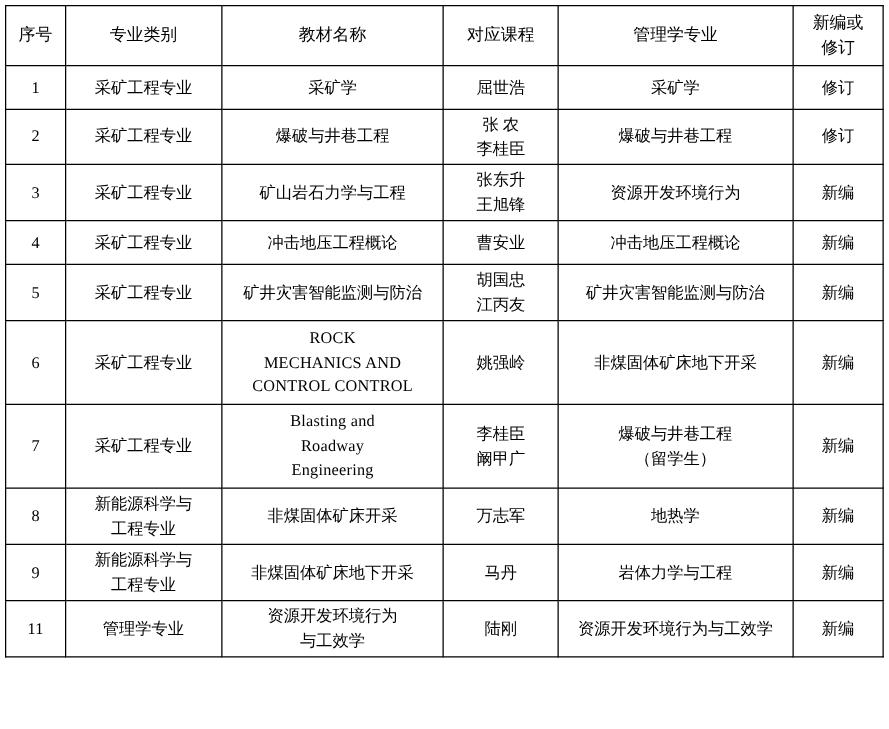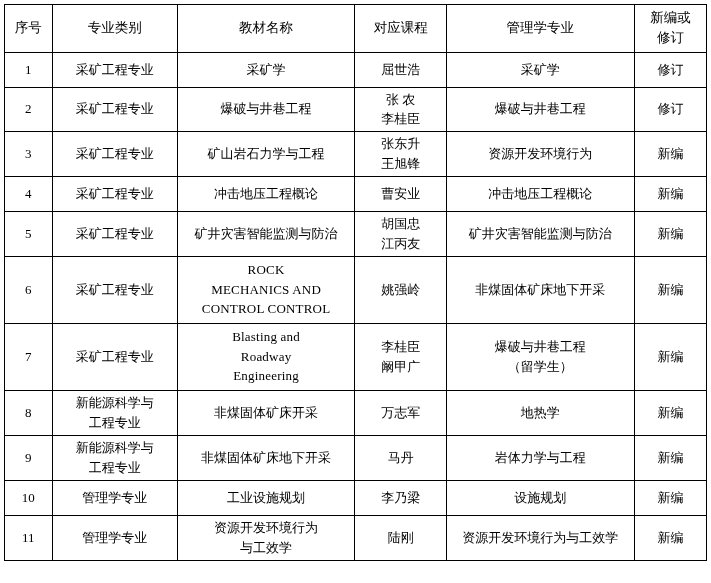--- a/index.html
+++ b/index.html
@@ -243,38 +243,20 @@
           <td class="col-editor cell-lines">
             <span>马丹</span>
           </td>
           <td class="col-course cell-lines">
             <span>岩体力学与工程</span>
           </td>
           <td class="col-status cell-lines">
             <span>新编</span>
           </td>
         </tr>
-        <tr class="row-std">
-          <td class="col-no">10</td>
-          <td class="col-major cell-lines">
-            <span>管理学专业</span>
-          </td>
-          <td class="col-title cell-lines">
-            <span>工业设施规划</span>
-          </td>
-          <td class="col-editor cell-lines">
-            <span>李乃梁</span>
-          </td>
-          <td class="col-course cell-lines">
-            <span>设施规划</span>
-          </td>
-          <td class="col-status cell-lines">
-            <span>新编</span>
-          </td>
-        </tr>
         <tr class="row-tall">
           <td class="col-no">11</td>
           <td class="col-major cell-lines">
             <span>管理学专业</span>
           </td>
           <td class="col-title cell-lines">
             <span>资源开发环境行为</span>
             <span>与工效学</span>
           </td>
           <td class="col-editor cell-lines">

